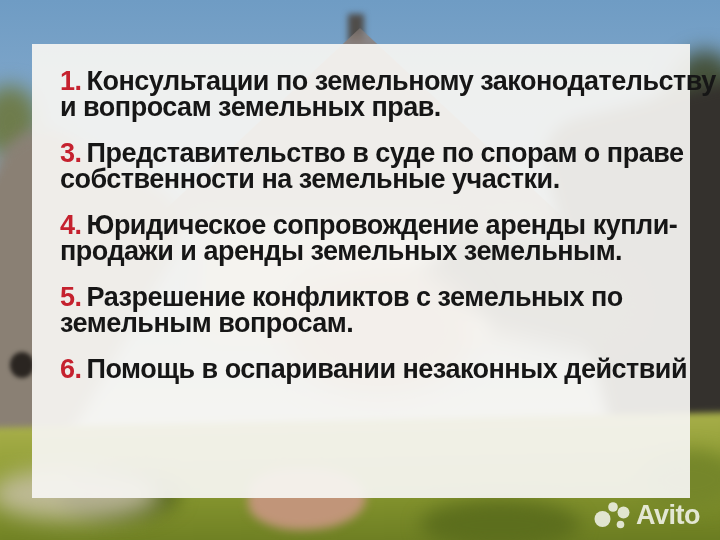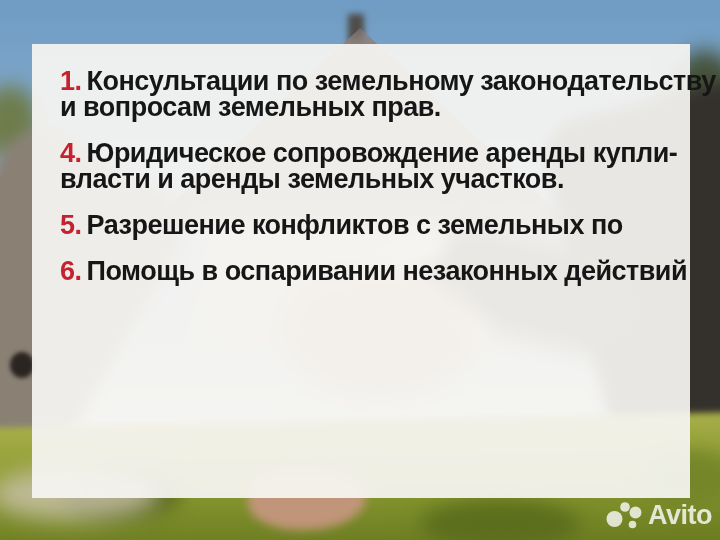--- a/index.html
+++ b/index.html
@@ -38,21 +38,21 @@
   }
   .item{margin-bottom:20px;}
   .item:last-child{margin-bottom:0;text-align:right;}
   .line{
     font-size:27px;line-height:26px;font-weight:bold;color:#161616;
     white-space:nowrap;letter-spacing:-0.5px;
   }
   .num{color:#c5212e;margin-right:5px;}
   
   .watermark{
-    position:absolute;right:8px;bottom:10px;
+    position:absolute;right:20px;bottom:10px;
     display:flex;align-items:flex-start;gap:3px;
   }
   .wm-dots{display:block;}
   .wm-dots circle{fill:rgba(255,255,255,0.78);}
   .wm-text{
     color:rgba(255,255,255,0.80);font-size:27px;font-weight:bold;
     letter-spacing:-0.5px;line-height:30px;
   }
 </style>
 </head>
@@ -81,28 +81,33 @@
 </div>
 
 <div class="card">
 
   <div class="item">
     <div class="line"><span class="num">1.</span><span>Консультации по земельному законодательству</span></div>
     <div class="line">и вопросам земельных прав.</div>
   </div>
 
 
+  <div class="item">
+    <div class="line"><span class="num">3.</span><span>Представительство в суде по спорам о праве</span></div>
+    <div class="line">собственности на земельные участки.</div>
+  </div>
 
   <div class="item">
     <div class="line"><span class="num">4.</span><span>Юридическое сопровождение аренды купли-</span></div>
-    <div class="line">власти и аренды земельных участков.</div>
+    <div class="line">продажи и аренды земельных земельным.</div>
   </div>
 
   <div class="item">
     <div class="line"><span class="num">5.</span><span>Разрешение конфликтов с земельных по</span></div>
+    <div class="line">земельным вопросам.</div>
   </div>
 
   <div class="item">
     <div class="line"><span class="num">6.</span><span>Помощь в оспаривании незаконных действий</span></div>
   </div>
 
 </div>
 
 <div class="watermark">
   <svg class="wm-dots" width="40" height="30" viewBox="0 0 40 30">

